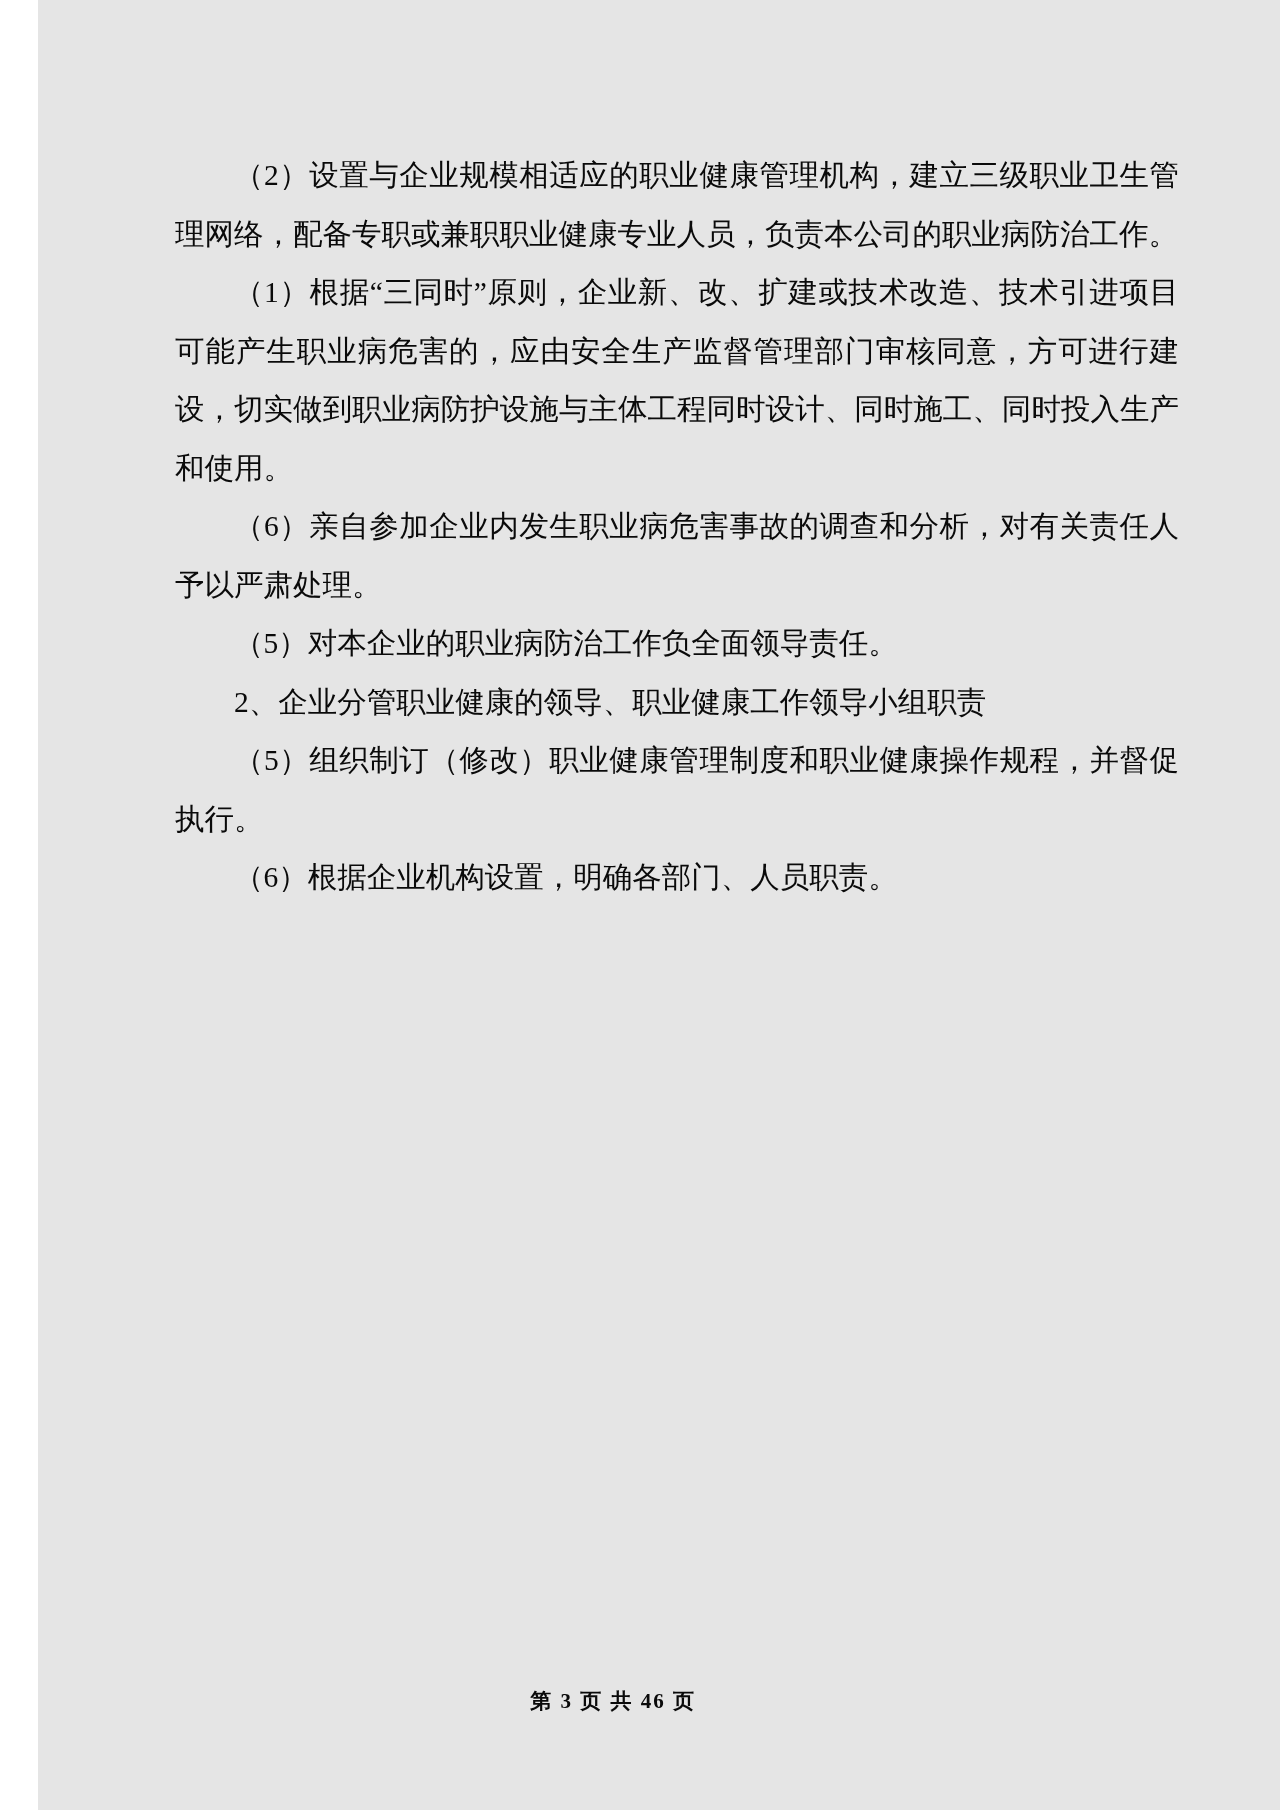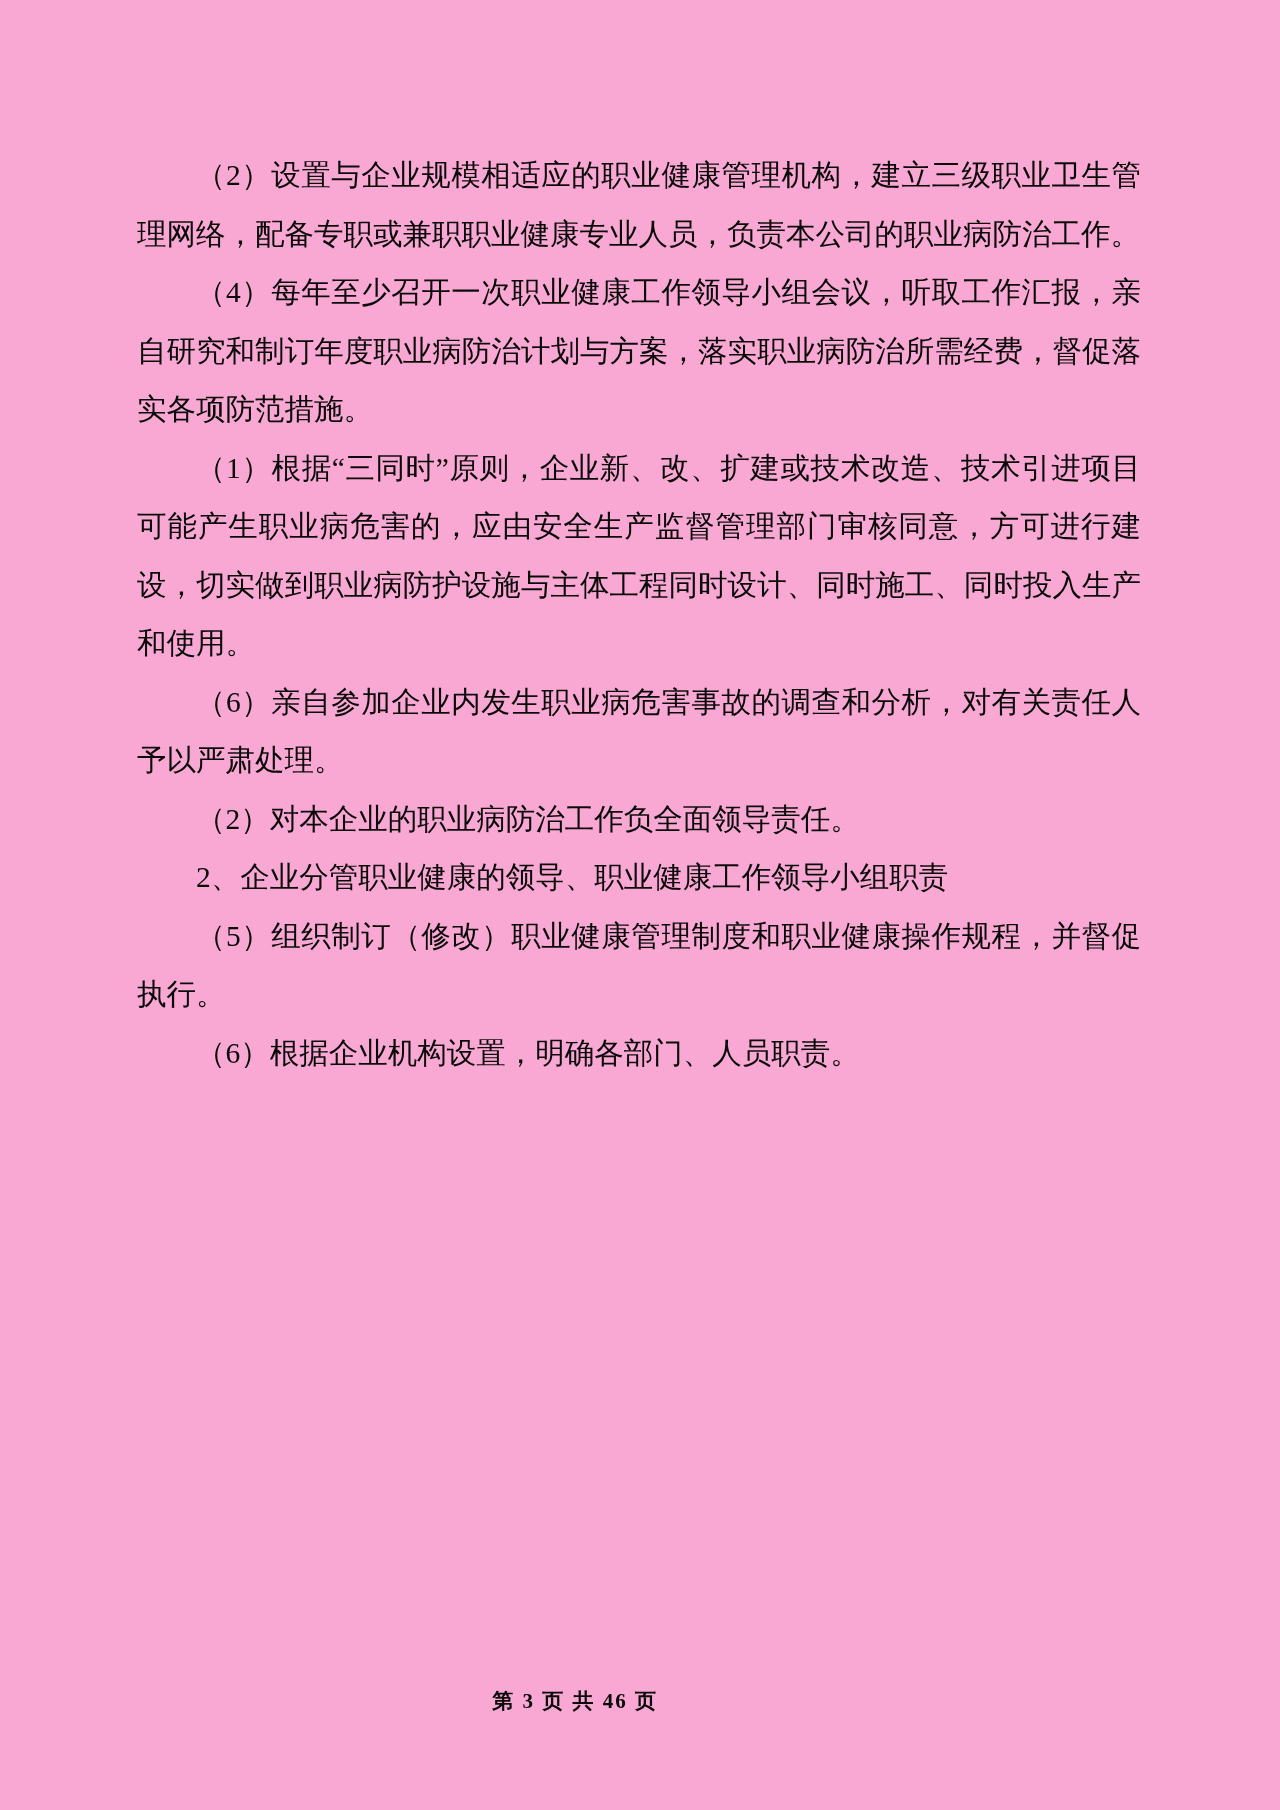--- a/index.html
+++ b/index.html
@@ -11,21 +11,22 @@
     width: 1280px;
     height: 1810px;
     position: relative;
     font-family: "Liberation Serif", "DejaVu Serif", serif;
     color: #0a0a0a;
     overflow: hidden;
   }
   .page {
     position: absolute;
     inset: 0;
-    background: #f9a8d4;
+    background: #e5e5e5;
+    margin-left: 38px;
   }
   .content {
     position: absolute;
     left: 137px;
     top: 146px;
     width: 1004px;
     font-size: 29.5px;
     line-height: 58.5px;
     text-align: justify;
     letter-spacing: 0;
@@ -50,24 +51,23 @@
     color: #0a0a0a;
   }
 </style>
 </head>
 <body>
 
 <div class="page">
 
   <div class="content">
     <p>（2）设置与企业规模相适应的职业健康管理机构，建立三级职业卫生管理网络，配备专职或兼职职业健康专业人员，负责本公司的职业病防治工作。</p>
-    <p>（4）每年至少召开一次职业健康工作领导小组会议，听取工作汇报，亲自研究和制订年度职业病防治计划与方案，落实职业病防治所需经费，督促落实各项防范措施。</p>
     <p>（1）根据“三同时”原则，企业新、改、扩建或技术改造、技术引进项目可能产生职业病危害的，应由安全生产监督管理部门审核同意，方可进行建设，切实做到职业病防护设施与主体工程同时设计、同时施工、同时投入生产和使用。</p>
     <p>（6）亲自参加企业内发生职业病危害事故的调查和分析，对有关责任人予以严肃处理。</p>
-    <p>（2）对本企业的职业病防治工作负全面领导责任。</p>
+    <p>（5）对本企业的职业病防治工作负全面领导责任。</p>
     <p>2、企业分管职业健康的领导、职业健康工作领导小组职责</p>
     <p>（5）组织制订（修改）职业健康管理制度和职业健康操作规程，并督促执行。</p>
     <p>（6）根据企业机构设置，明确各部门、人员职责。</p>
   </div>
 
   <div class="footer">第 3 页 共 46 页</div>
 
 </div>
 
 </body></html>

